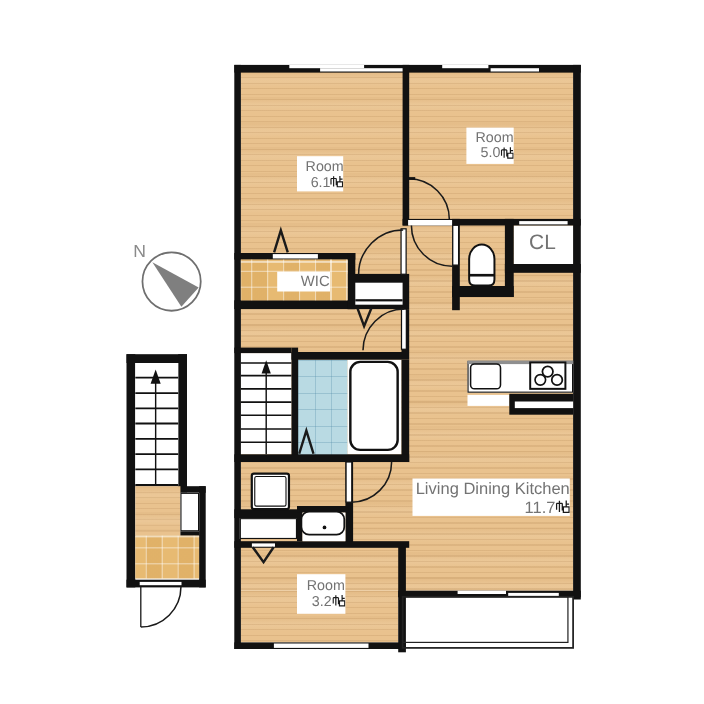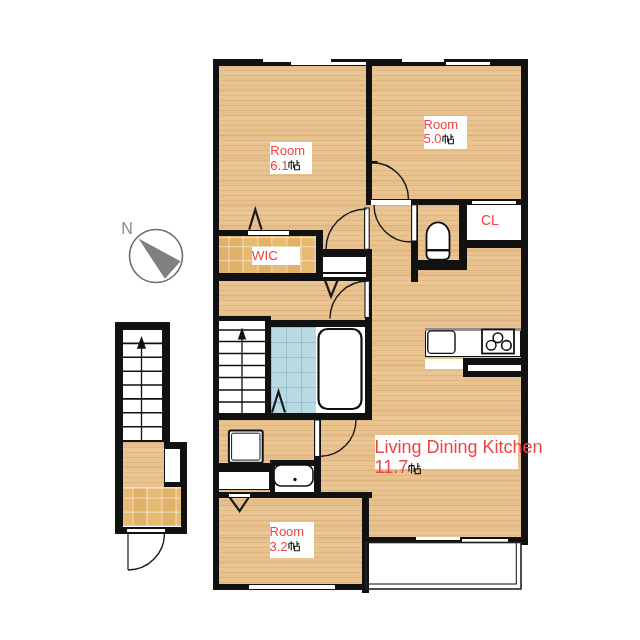--- a/index.html
+++ b/index.html
@@ -13,21 +13,21 @@
     #e9c28e;}
   .tile{position:absolute;background:
     repeating-linear-gradient(90deg, rgba(255,255,255,.55) 0 1.1px, rgba(255,255,255,0) 1.1px 14.4px),
     repeating-linear-gradient(180deg, rgba(255,255,255,.55) 0 1.1px, rgba(255,255,255,0) 1.1px 14.2px),
     repeating-linear-gradient(90deg, rgba(185,125,45,.14) 0 14.4px, rgba(255,255,255,0) 14.4px 28.8px),
     #e7ba72;}
   .blue{position:absolute;background:
     repeating-linear-gradient(90deg, rgba(70,130,160,.28) 0 1px, rgba(255,255,255,0) 1px 15px),
     repeating-linear-gradient(180deg, rgba(70,130,160,.28) 0 1px, rgba(255,255,255,0) 1px 15px),
     #b9dae3;}
-  .lbl{position:absolute;background:#fff;color:#ef4444;text-align:left;line-height:1.12;}
+  .lbl{position:absolute;background:#fff;color:#737373;text-align:right;line-height:1.12;}
   svg{position:absolute;left:0;top:0;} svg.tj{position:static;vertical-align:-1.5px;}
 </style>
 </head>
 <body>
 <div id="page">
 
   <div class="wood" style="left:219px;top:65px;width:302px;height:472px;"></div>
   <div class="wood" style="left:219px;top:537px;width:143px;height:47px;"></div>
 
   <div class="wh" style="left:219px;top:321px;width:46px;height:92px;"></div>
@@ -183,18 +183,18 @@
 
   <div class="lbl" style="left:270.3px;top:142.2px;width:42.2px;height:31.9px;font-size:13px;padding-top:2px;box-sizing:border-box;white-space:nowrap;">Room<br>6.1<svg class="tj" width="12" height="12" viewBox="0 0 20 20">
         <path d="M1.5 5.5H9.5M1.5 5.5V14.5M9.5 5.5V15.5M5.5 2V17.5M15 1.5V10.5M15 6.5H19M11 10.5H19V18H11Z" fill="none" stroke="#1a1a1a" stroke-width="1.8"></path>
       </svg></div>
   <div class="lbl" style="left:423.5px;top:115.5px;width:43.5px;height:33.5px;font-size:13px;padding-top:2px;box-sizing:border-box;white-space:nowrap;">Room<br>5.0<svg class="tj" width="12" height="12" viewBox="0 0 20 20">
         <path d="M1.5 5.5H9.5M1.5 5.5V14.5M9.5 5.5V15.5M5.5 2V17.5M15 1.5V10.5M15 6.5H19M11 10.5H19V18H11Z" fill="none" stroke="#1a1a1a" stroke-width="1.8"></path>
       </svg></div>
   <div class="lbl" style="left:269.5px;top:522px;width:44px;height:36px;font-size:13px;padding-top:3px;box-sizing:border-box;white-space:nowrap;">Room<br>3.2<svg class="tj" width="12" height="12" viewBox="0 0 20 20">
         <path d="M1.5 5.5H9.5M1.5 5.5V14.5M9.5 5.5V15.5M5.5 2V17.5M15 1.5V10.5M15 6.5H19M11 10.5H19V18H11Z" fill="none" stroke="#1a1a1a" stroke-width="1.8"></path>
       </svg></div>
-  <div class="lbl" style="left:374.5px;top:434.5px;width:143.5px;height:34.5px;font-size:18px;padding-top:2.5px;box-sizing:border-box;white-space:nowrap;">Living Dining Kitchen<br>11.7<svg class="tj" width="13" height="13" viewBox="0 0 20 20">
+  <div class="lbl" style="left:374.5px;top:434.5px;width:143.5px;height:34.5px;font-size:15px;padding-top:2.5px;box-sizing:border-box;white-space:nowrap;">Living Dining Kitchen<br>11.7<svg class="tj" width="13" height="13" viewBox="0 0 20 20">
         <path d="M1.5 5.5H9.5M1.5 5.5V14.5M9.5 5.5V15.5M5.5 2V17.5M15 1.5V10.5M15 6.5H19M11 10.5H19V18H11Z" fill="none" stroke="#1a1a1a" stroke-width="1.8"></path>
       </svg></div>
   <div class="lbl" style="left:251.7px;top:247.4px;width:48px;height:17.3px;font-size:13.5px;line-height:17px;">WIC</div>
-  <div class="lbl" style="left:481px;top:212px;width:23px;height:17px;font-size:14px;line-height:17px;background:none;">CL</div>
+  <div class="lbl" style="left:481px;top:212px;width:23px;height:17px;font-size:19px;line-height:17px;background:none;">CL</div>
 </div>
 
 </body></html>

